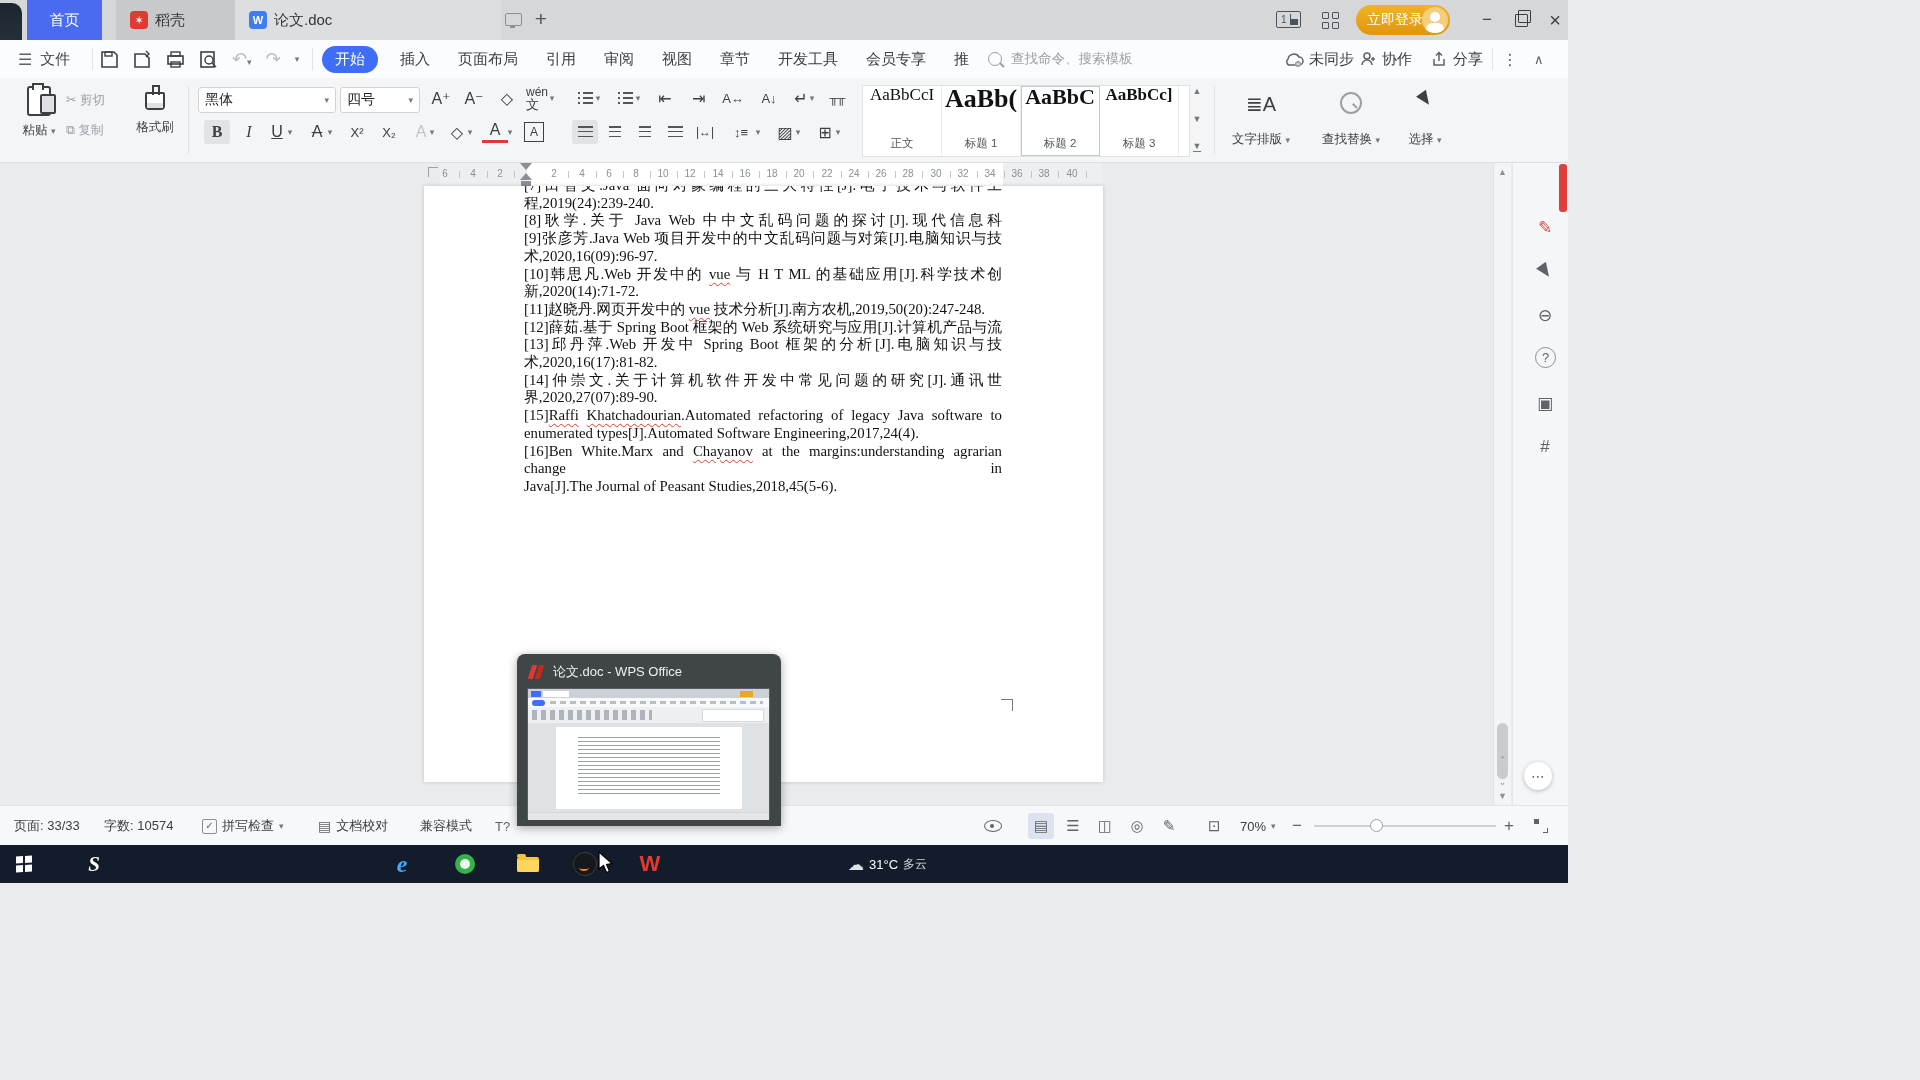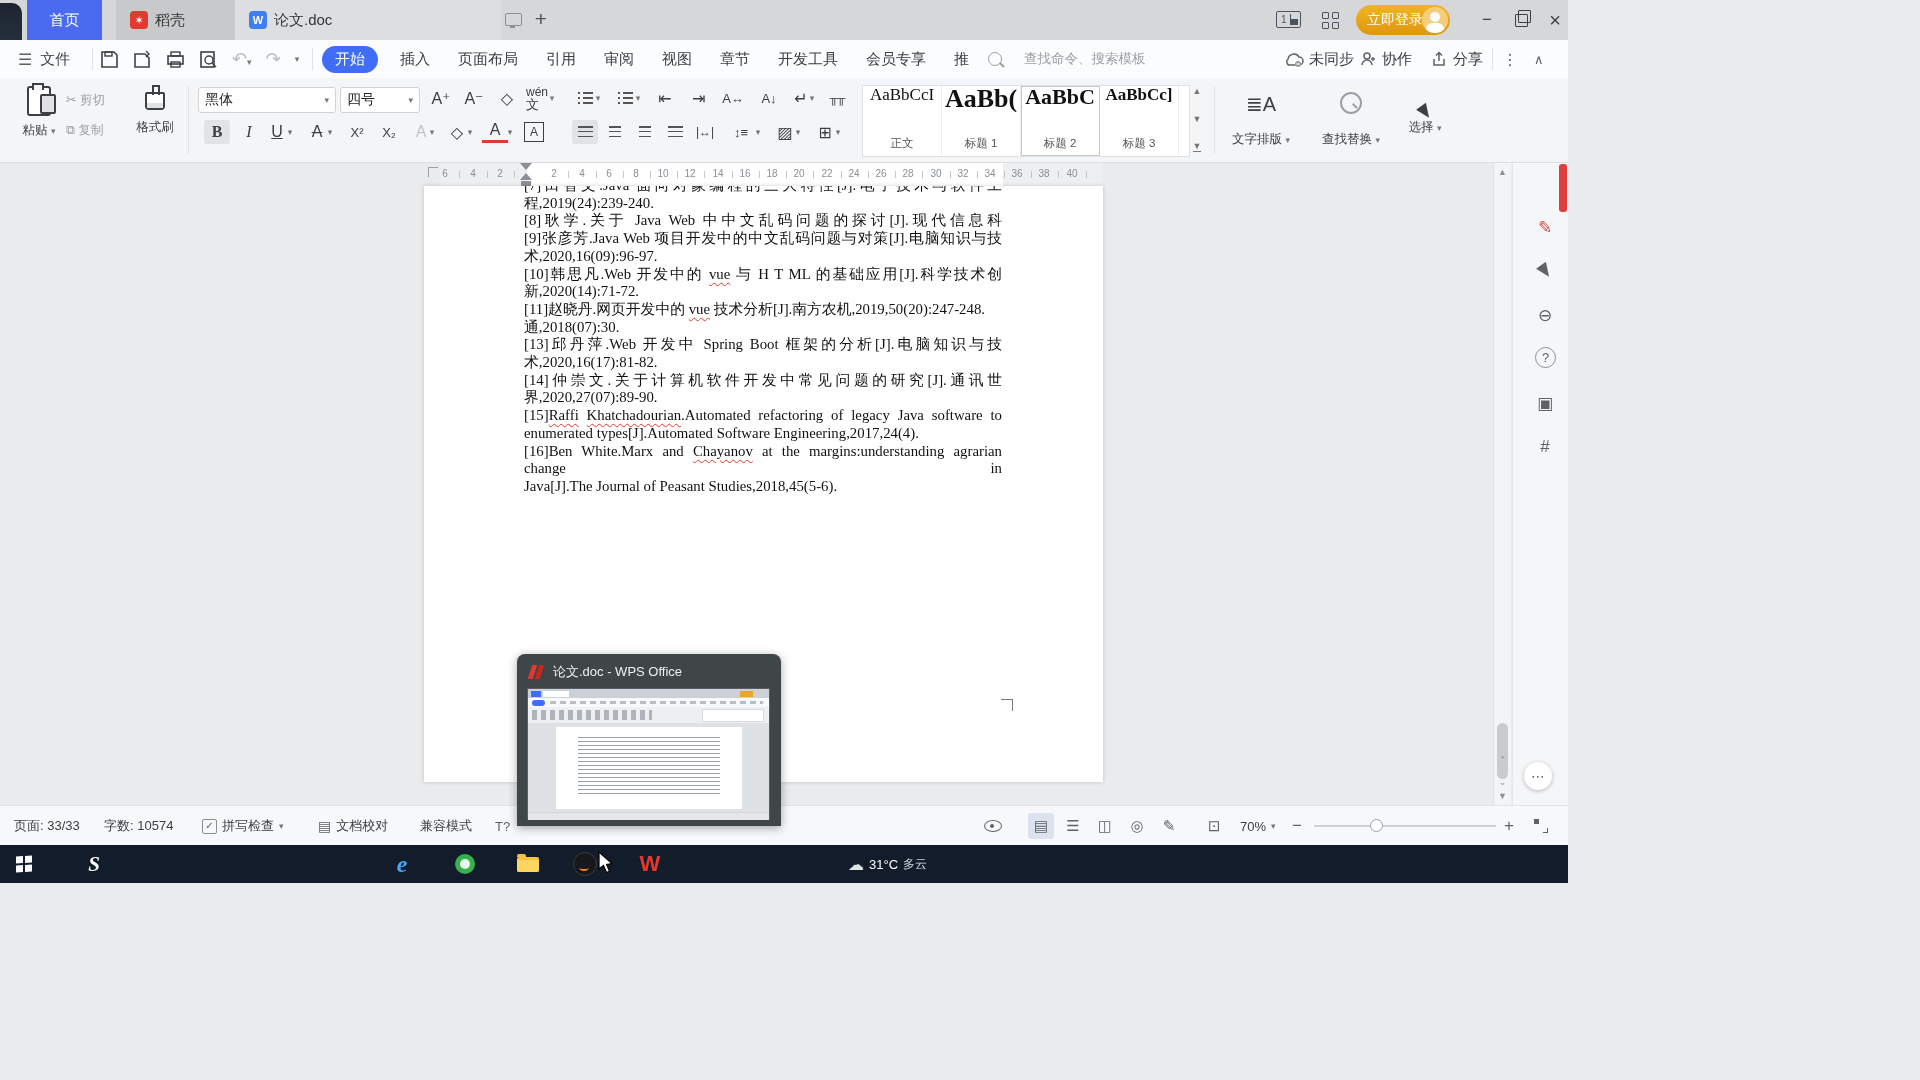--- a/index.html
+++ b/index.html
@@ -239,21 +239,21 @@
       <span class="mi">引用</span>
       <span class="mi">审阅</span>
       <span class="mi">视图</span>
       <span class="mi">章节</span>
       <span class="mi">开发工具</span>
       <span class="mi">会员专享</span>
       <span class="mi" style="width: 16px; overflow: hidden; display: inline-block; white-space: nowrap;">推</span>
     </div>
   <span class="abs" style="left:952px;top:48px;width:16px;height:22px;background:#e7e9eb;border-radius:2px;color:#5f6368;
         text-align:center;line-height:22px;font-size:13px;">›</span>
-  <div class="mrow" style="left:988px;gap:22px;">
+  <div class="mrow" style="left:988px;gap:9px;">
     <span class="mag"></span>
     <span style="font-size:13.5px;color:#9aa0a6;">查找命令、搜索模板</span>
   </div>
   <div class="mrow" style="left:1284px;gap:5px;">
     <svg width="20" height="15" viewBox="0 0 20 15">
         <path d="M5 13h10a4 4 0 000-8 6 6 0 00-11 2 3.5 3.5 0 001 6z" fill="none" stroke="#5f6368" stroke-width="1.5"></path>
         <circle cx="14" cy="12" r="3" fill="#9aa0a6"></circle>
         <path d="M12.5 12h3" stroke="#fff" stroke-width="1.2"></path>
       </svg>
     <span class="mi" style="margin:0;">未同步</span>
@@ -415,21 +415,21 @@
   <div class="vdiv" style="left:1214px;"></div>
 
   <div class="bigbtn" style="left:1226px;">
     <span style="font-size:20px;color:#3c4043;">≣A</span>
     <span class="rlabel"><span>文字排版</span> <span class="caret">▾</span></span>
   </div>
   <div class="bigbtn" style="left:1318px;width:66px;">
     <span class="mag" style="width:18px;height:18px;border-width:2px;"></span>
     <span class="rlabel"><span>查找替换</span> <span class="caret">▾</span></span>
   </div>
-  <div class="bigbtn" style="left:1398px;width:54px;justify-content:center;">
+  <div class="bigbtn" style="left:1398px;width:54px;">
     <span class="cursor-ico"></span>
     <span class="rlabel"><span>选择</span> <span class="caret">▾</span></span>
   </div>
 </div>
 
 <div class="corner-l"></div>
 <div class="ruler">
   <div class="white"></div>
   <div>
       <span class="rnum" style="left: 5px;">6</span>
@@ -487,21 +487,21 @@
 <div class="page">
   <div class="doctext">
       <div class="dline j"><span>[7]田智文.Java 面向对象编程的三大特性[J].电子技术与软件工</span></div>
       <div class="dline"><span>程,2019(24):239-240.</span></div>
       <div class="dline j"><span>[8]耿学.关于 Java Web 中中文乱码问题的探讨[J].现代信息科</span></div>
       <div class="dline j"><span>[9]张彦芳.Java Web 项目开发中的中文乱码问题与对策[J].电脑知识与技</span></div>
       <div class="dline"><span>术,2020,16(09):96-97.</span></div>
       <div class="dline j"><span>[10]韩思凡.Web 开发中的 </span><span class="sp">vue</span><span> 与 H T ML 的基础应用[J].科学技术创</span></div>
       <div class="dline"><span>新,2020(14):71-72.</span></div>
       <div class="dline"><span>[11]赵晓丹.网页开发中的 </span><span class="sp">vue</span><span> 技术分析[J].南方农机,2019,50(20):247-248.</span></div>
-      <div class="dline"><span>通,2018(07):30.</span></div>
+      <div class="dline j"><span>[12]薛茹.基于 Spring Boot 框架的 Web 系统研究与应用[J].计算机产品与流</span></div>
       <div class="dline j"><span>[13]邱丹萍.Web 开发中 Spring Boot 框架的分析[J].电脑知识与技</span></div>
       <div class="dline"><span>术,2020,16(17):81-82.</span></div>
       <div class="dline j"><span>[14]仲崇文.关于计算机软件开发中常见问题的研究[J].通讯世</span></div>
       <div class="dline"><span>界,2020,27(07):89-90.</span></div>
       <div class="dline j"><span>[15]</span><span class="sp">Raffi</span><span> </span><span class="sp">Khatchadourian</span><span>.Automated refactoring of legacy Java software to</span></div>
       <div class="dline"><span>enumerated types[J].Automated Software Engineering,2017,24(4).</span></div>
       <div class="dline j"><span>[16]Ben White.Marx and </span><span class="sp">Chayanov</span><span> at the margins:understanding agrarian change in</span></div>
       <div class="dline"><span>Java[J].The Journal of Peasant Studies,2018,45(5-6).</span></div>
     </div>
   <div class="cornermark"></div>

